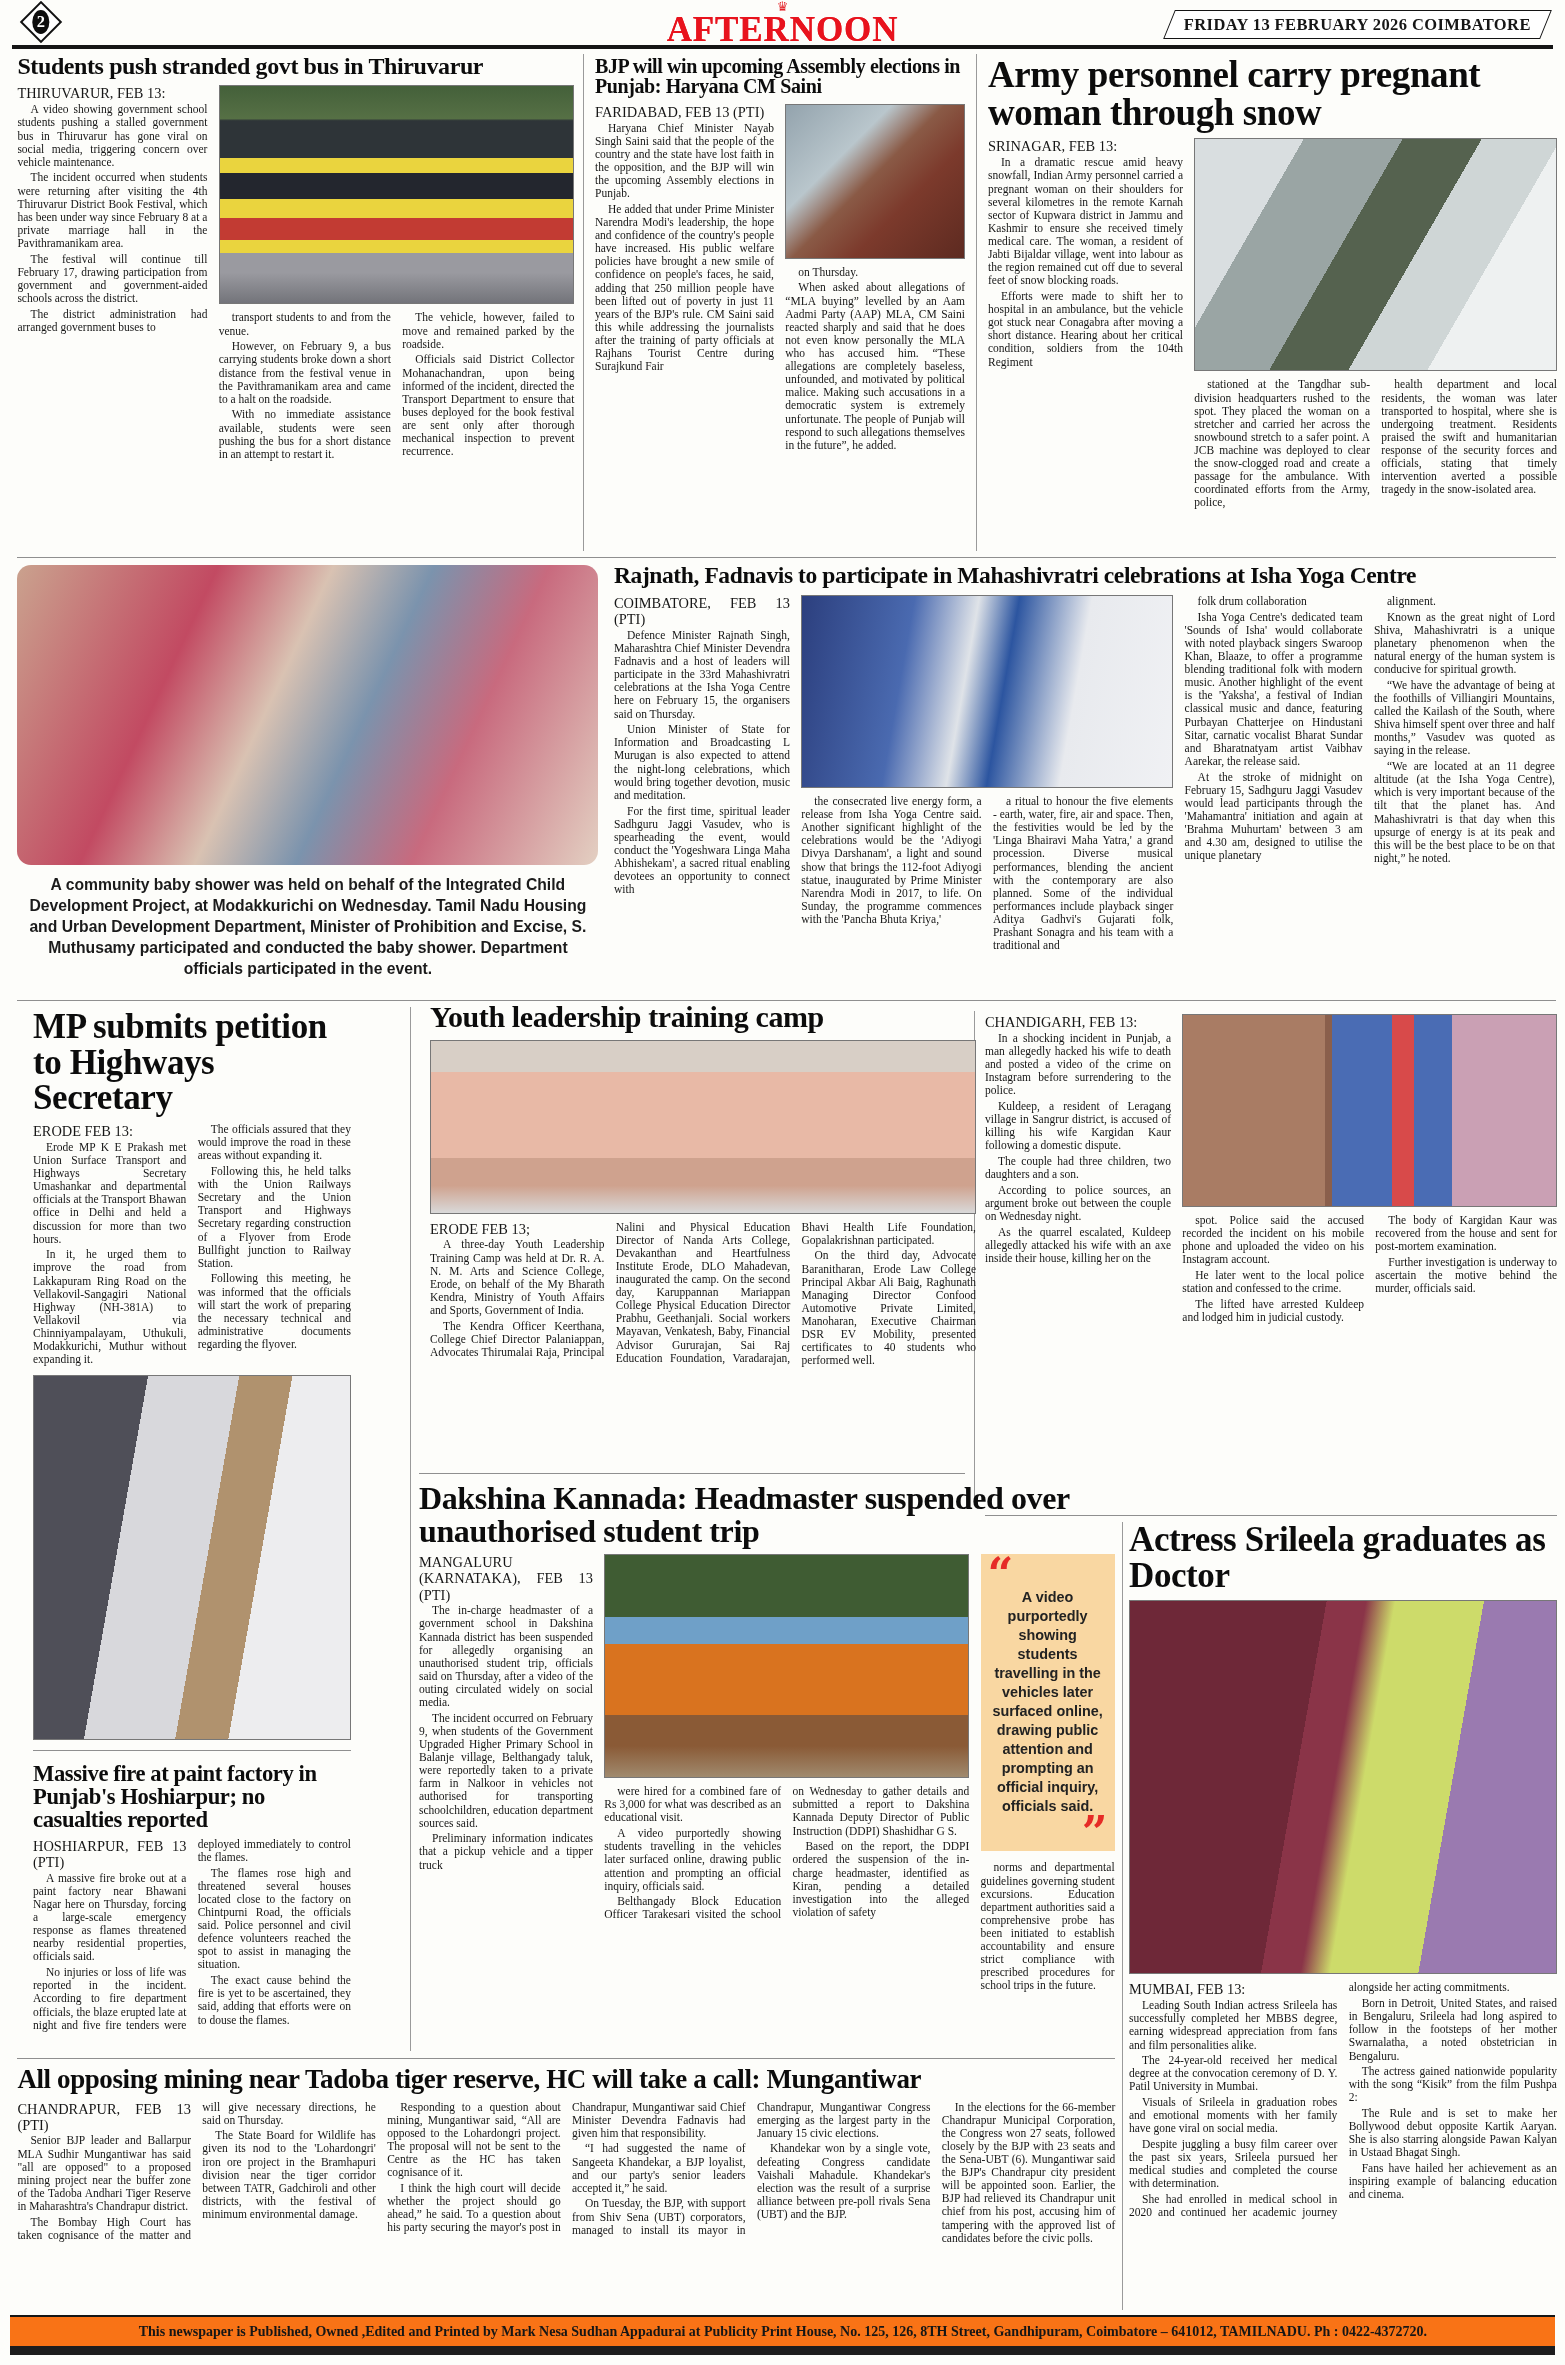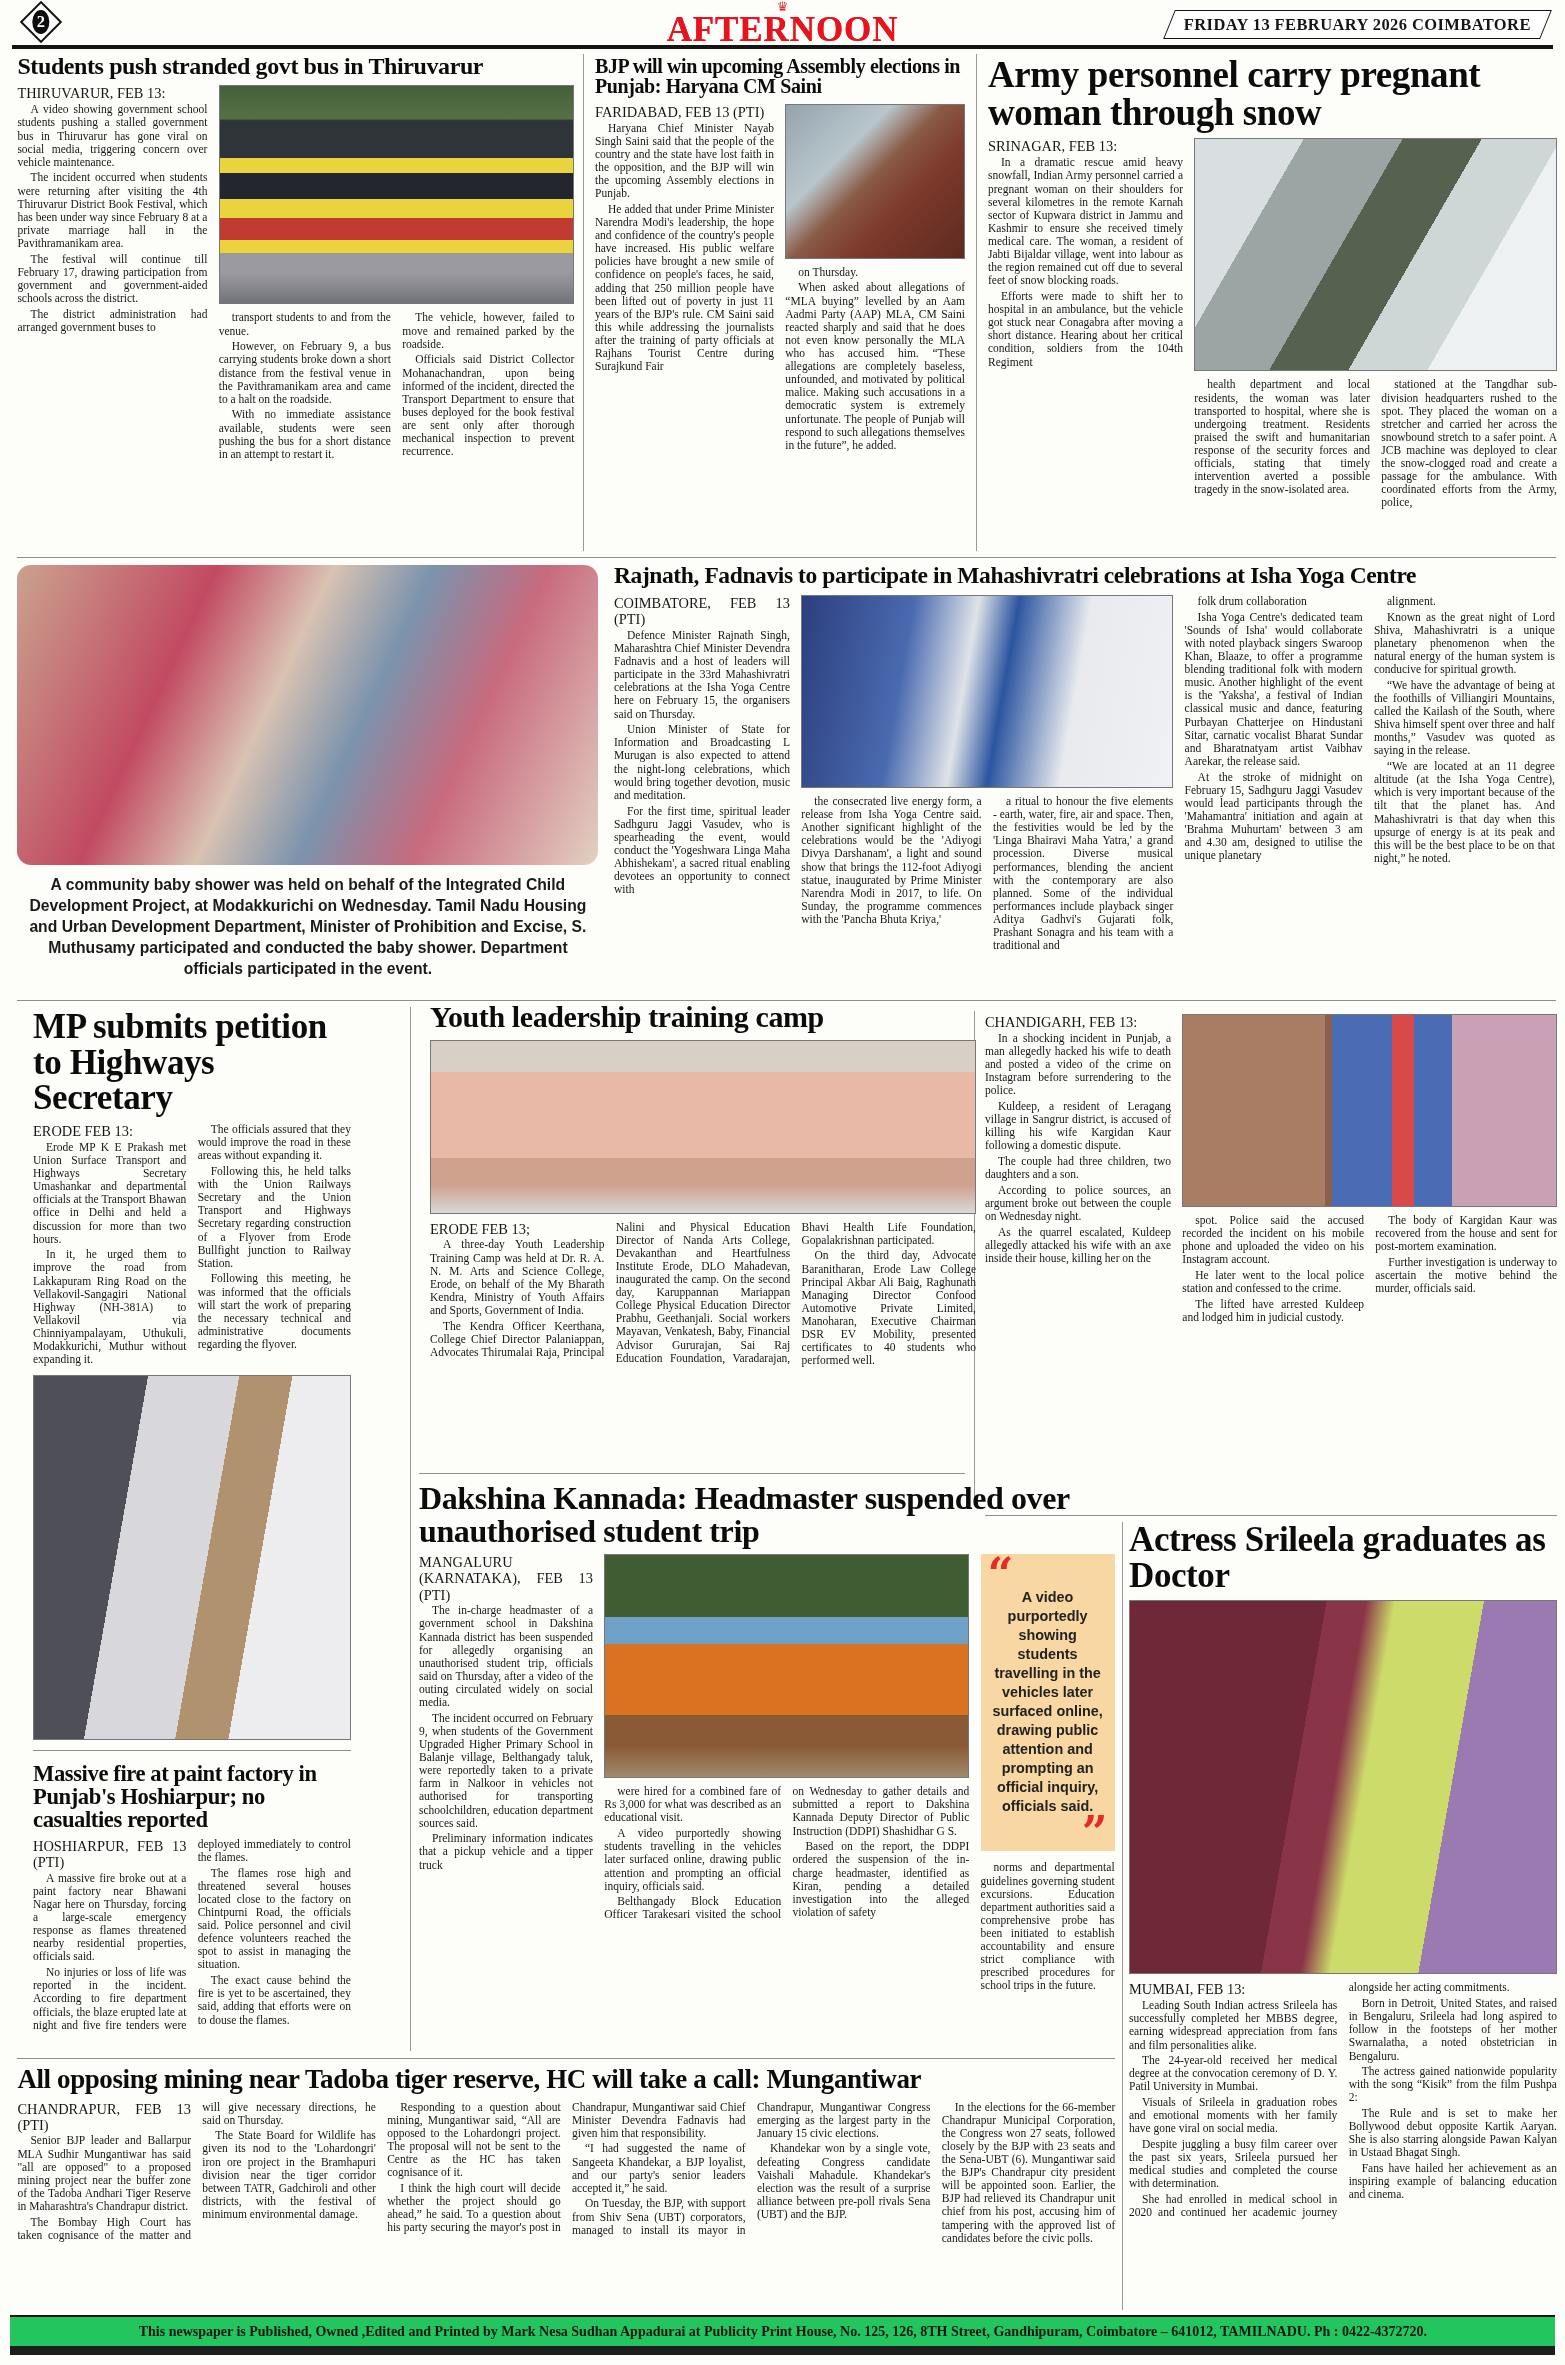--- a/index.html
+++ b/index.html
@@ -42,21 +42,21 @@
            text-align:center;color:#1b1b1b;margin-top:8.7px;}
   .subhr{border:none;border-top:0.9px solid #8f8f8f;margin:10.4px 0;}
   
   .pq{background:#f9d7a2;padding:8.7px 7px 5.2px;text-align:center;font-family:"Liberation Sans",sans-serif;
       font-weight:bold;font-size:14.4px;line-height:1.32;color:#222;margin-bottom:10.4px;}
   .pq .q{display:block;color:#e62b26;font-size:45px;line-height:.55;font-family:"DejaVu Serif",serif;}
   .pq .q1{text-align:left;} .pq .q2{text-align:right;margin-top:5.2px;}
   .small-col{font-size:11.5px;}
   footer{position:absolute;left:10.4px;top:2315px;width:1545px;border-top:2.6px solid #161616;
          border-bottom:9.6px solid #1d1d1d;padding:7px 0 6px;text-align:center;
-         font-weight:bold;font-size:14px;background:#22c55e;}
+         font-weight:bold;font-size:14px;background:#f97316;}
 </style>
 </head>
 <body>
 
 <div class="page">
 
   <div class="abs" style="left:0;top:0;width:1565px;height:47px;">
     <div class="diamond">
       <div class="blob">
           <span>2</span>
@@ -126,22 +126,22 @@
       <div class="bt" style="width:195px;flex:none;">
         <div class="dl">SRINAGAR, FEB 13:</div>
         <div>
             <p>In a dramatic rescue amid heavy snowfall, Indian Army personnel carried a pregnant woman on their shoulders for several kilometres in the remote Karnah sector of Kupwara district in Jammu and Kashmir to ensure she received timely medical care. The woman, a resident of Jabti Bijaldar village, went into labour as the region remained cut off due to several feet of snow blocking roads.</p>
             <p>Efforts were made to shift her to hospital in an ambulance, but the vehicle got stuck near Conagabra after moving a short distance. Hearing about her critical condition, soldiers from the 104th Regiment</p>
           </div>
       </div>
       <div style="flex:1;">
         <div class="photo mb" style="height:233px;background:linear-gradient(120deg,#d9dee0 0 22%,#9aa5a4 22% 42%,#55624f 42% 58%,#cfd6d6 58% 74%,#eef1f1 74% 100%);" title="Army personnel carrying pregnant woman through snow"></div>
         <div class="bt c2">
+            <p>stationed at the Tangdhar sub-division headquarters rushed to the spot. They placed the woman on a stretcher and carried her across the snowbound stretch to a safer point. A JCB machine was deployed to clear the snow-clogged road and create a passage for the ambulance. With coordinated efforts from the Army, police,</p>
             <p>health department and local residents, the woman was later transported to hospital, where she is undergoing treatment. Residents praised the swift and humanitarian response of the security forces and officials, stating that timely intervention averted a possible tragedy in the snow-isolated area.</p>
-            <p>stationed at the Tangdhar sub-division headquarters rushed to the spot. They placed the woman on a stretcher and carried her across the snowbound stretch to a safer point. A JCB machine was deployed to clear the snow-clogged road and create a passage for the ambulance. With coordinated efforts from the Army, police,</p>
           </div>
       </div>
     </div>
   </article>
 
   <div class="hr" style="left:17.4px;top:557px;width:1539px;"></div>
 
   <div class="abs" style="left:17.4px;top:565px;width:581px;">
     <div class="photo rounded" style="height:300px;background:linear-gradient(115deg,#caa28e 0%,#c24a62 28%,#d9c2b2 44%,#7b93ad 58%,#c86a7e 74%,#e3d0c2 100%);" title="Community baby shower gathering at Modakkurichi"></div>
     <div class="caption">A community baby shower was held on behalf of the Integrated Child Development Project, at Modakkurichi on Wednesday. Tamil Nadu Housing and Urban Development Department, Minister of Prohibition and Excise, S. Muthusamy participated and conducted the baby shower. Department officials participated in the event.</div>

